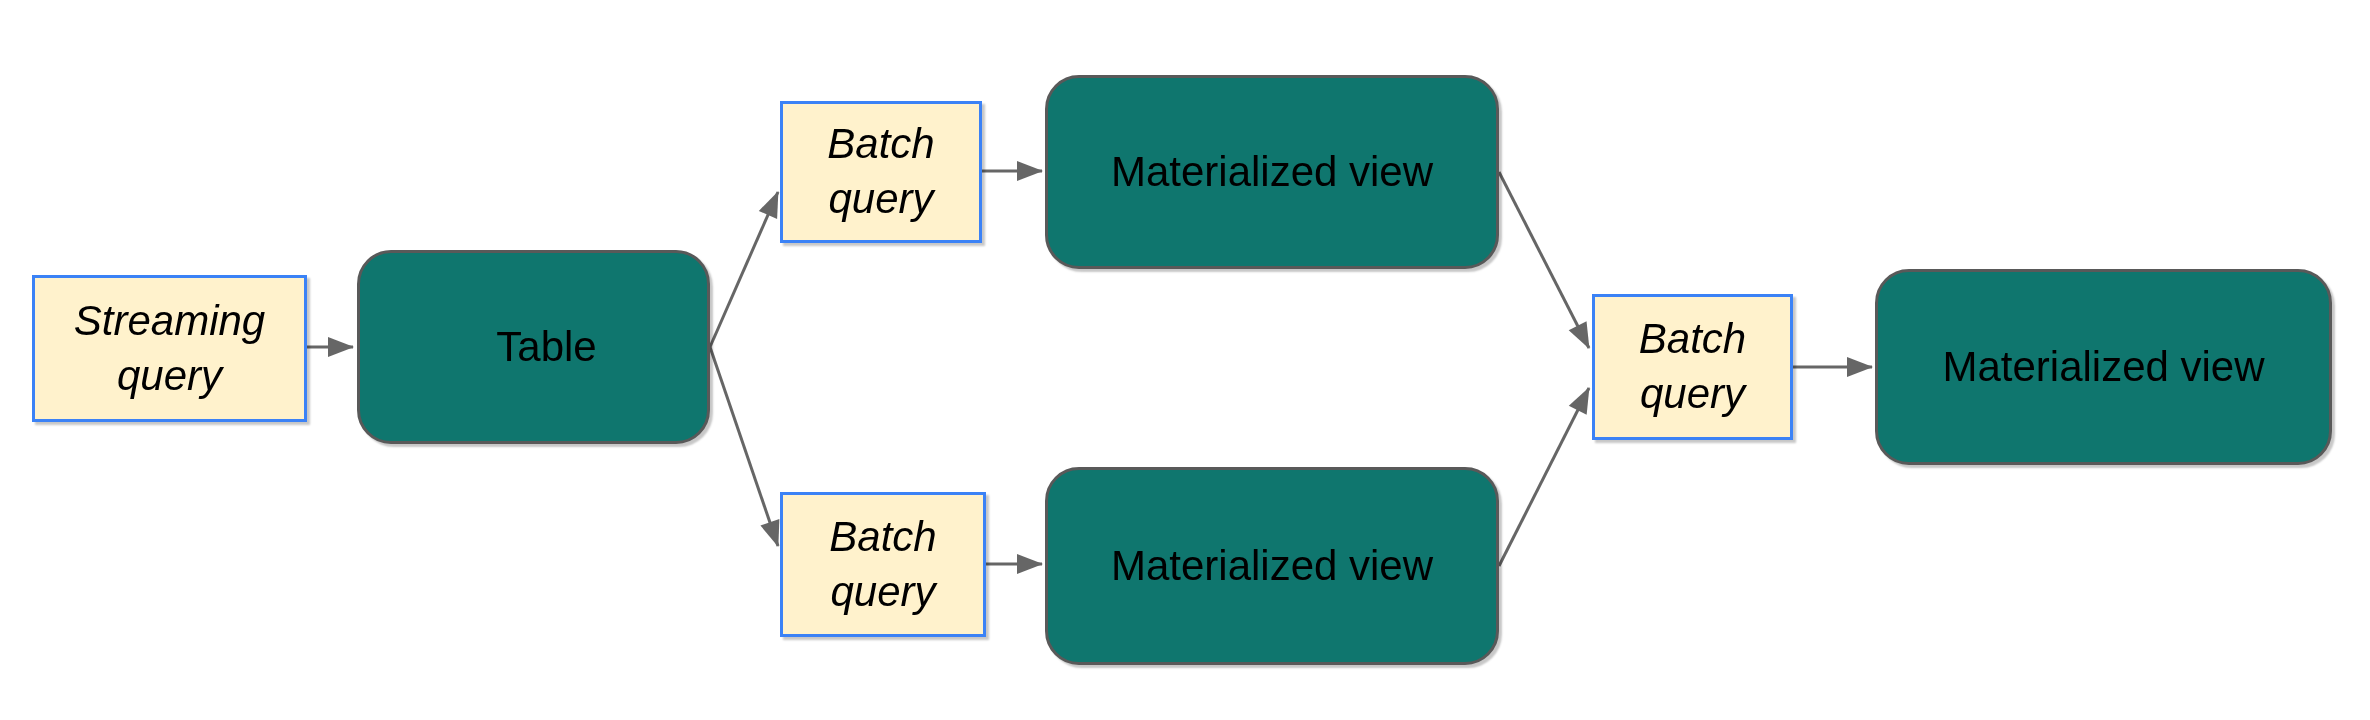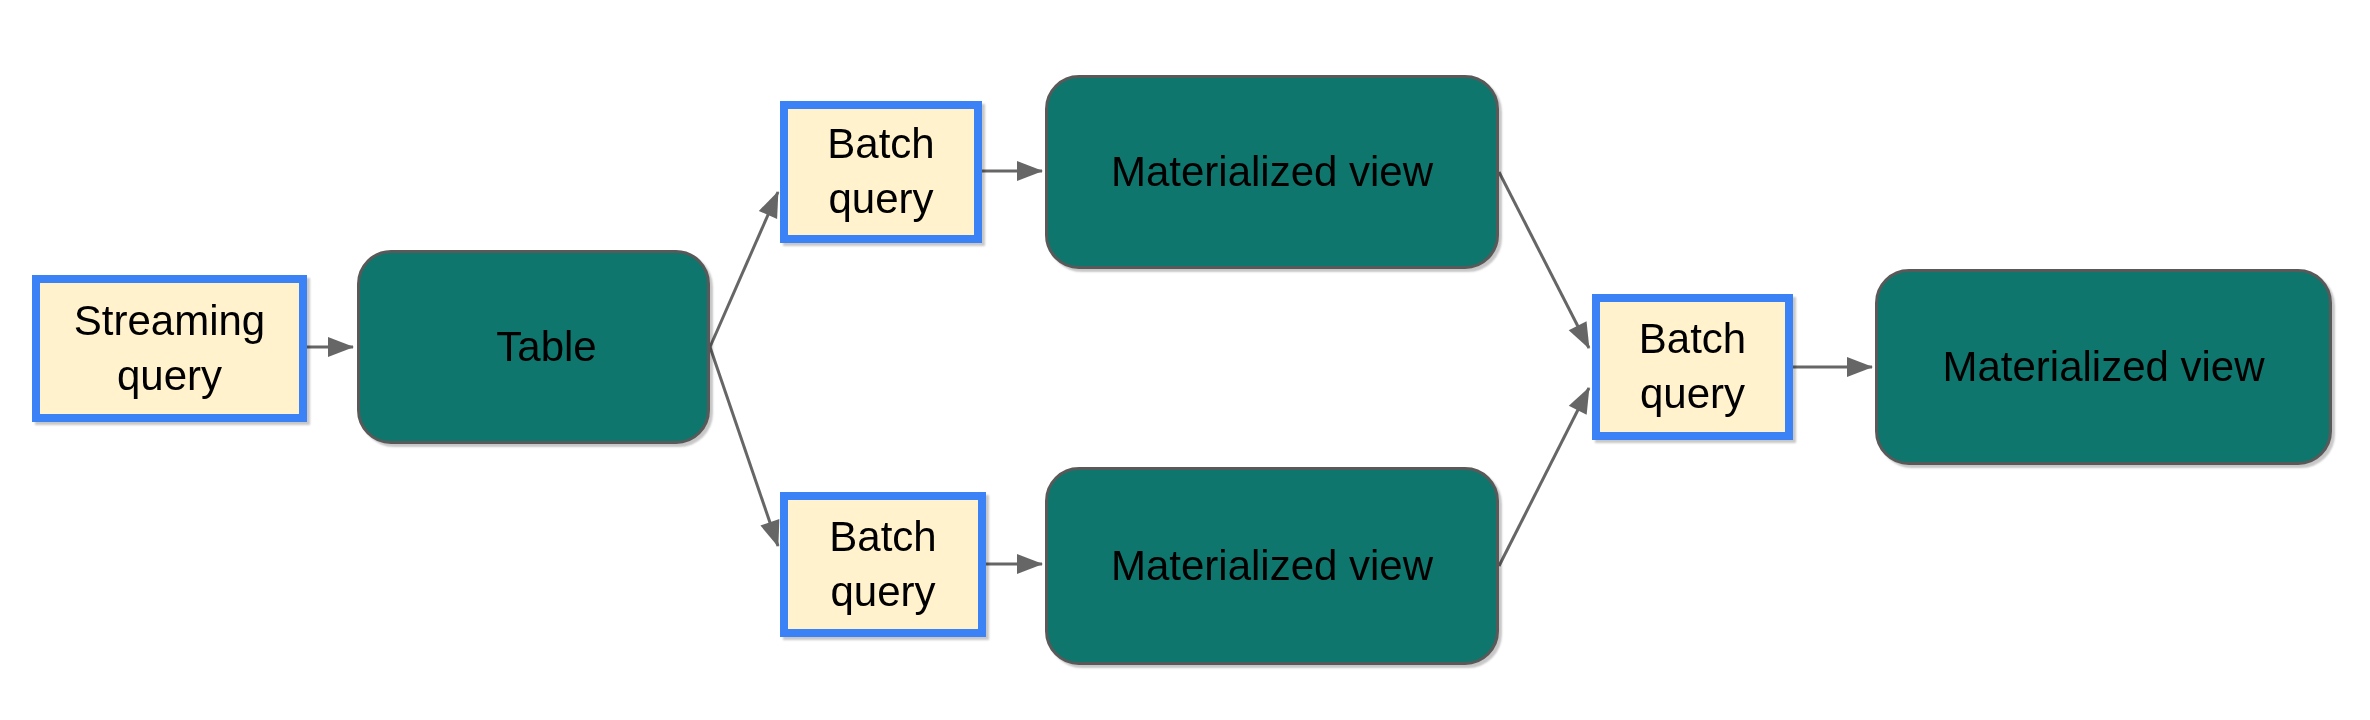--- a/index.html
+++ b/index.html
@@ -14,22 +14,23 @@
   .edge{stroke:#666666;stroke-width:3;fill:none;}
   .node{
     position:absolute;
     display:flex;align-items:center;justify-content:center;
     text-align:center;
     font-size:42px;line-height:1.3;color:#000000;
     box-sizing:border-box;padding:6px;
   }
   .node.query{
     background:#fff2cc;
-    border:8px solid #3b82f6;
+    border:3px solid #3b82f6;
     box-shadow:3px 3px 2px rgba(0,0,0,0.22);
+    font-style:italic;
   }
   .node.view{
     background:#0f766e;
     border:3px solid #595959;
     border-radius:34px;
     box-shadow:3px 3px 2px rgba(0,0,0,0.22);
   }
 </style>
 </head>
 <body>

